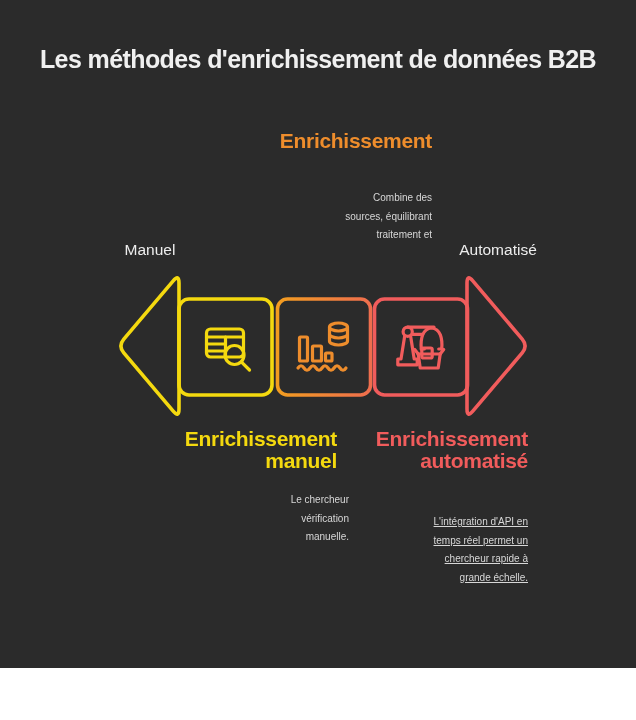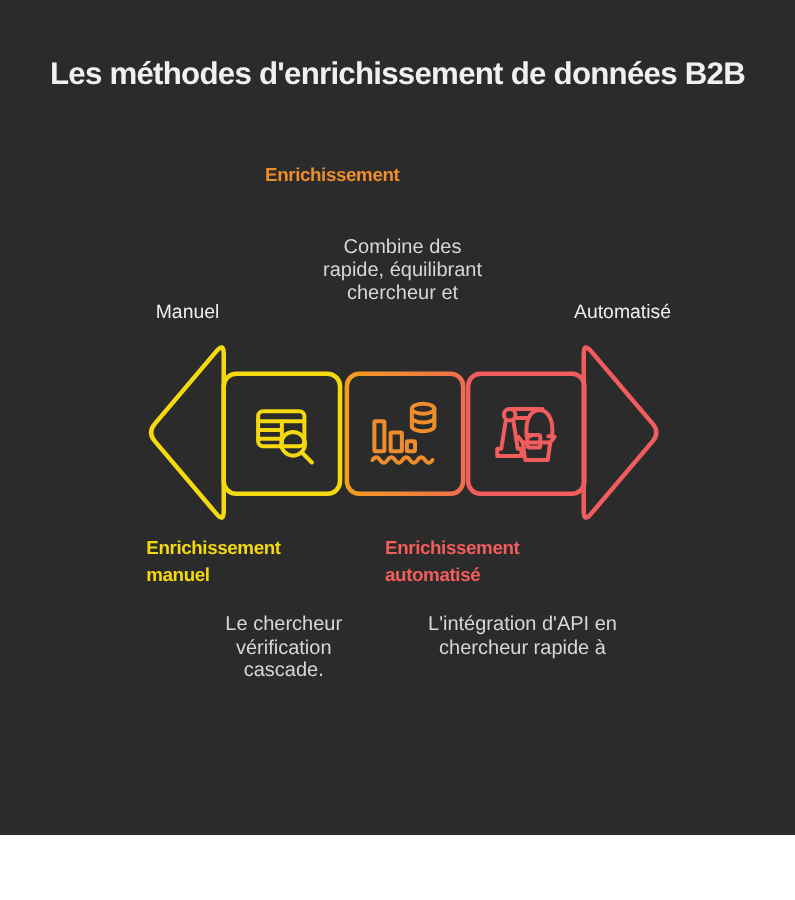--- a/index.html
+++ b/index.html
@@ -10,28 +10,28 @@
   html,body{margin:0;padding:0;}
   .page{
     position:relative; width:636px; height:668px; background:var(--background);
     font-family:"Liberation Sans", sans-serif; overflow:hidden;
   }
   .main-title{
     position:absolute; top:45px; left:0; width:636px; margin:0;
     text-align:center; font-size:25px; font-weight:bold; letter-spacing:-0.6px;
     color:var(--title-text);
   }
-  .sec-title{ font-weight:bold; font-size:15px; line-height:22px; letter-spacing:-0.3px; text-align:left; }
-  .desc{ font-size:16px; line-height:18.6px; color:var(--body-text); text-align:center; }
+  .sec-title{ font-weight:bold; font-size:21px; line-height:22px; letter-spacing:-0.3px; text-align:right; }
+  .desc{ font-size:10px; line-height:18.6px; color:var(--body-text); text-align:right; }
   .cascade-title{ position:absolute; top:130px; left:212px; width:220px; color:var(--orange); }
   .cascade-desc{ position:absolute; top:189px; left:212px; width:220px; }
   .manual-title{ position:absolute; top:428px; left:117px; width:220px; color:var(--yellow); }
-  .manual-desc{ position:absolute; top:491px; left:117px; width:220px; }
+  .manual-desc{ position:absolute; top:491px; left:129px; width:220px; }
   .auto-title{ position:absolute; top:428px; left:308px; width:220px; color:var(--red); }
-  .auto-desc{ position:absolute; top:491px; left:308px; width:220px; }
+  .auto-desc{ position:absolute; top:513px; left:308px; width:220px;text-decoration:underline; }
   .axis-label{
     position:absolute; top:241px; width:120px; text-align:center;
     font-size:15.5px; color:var(--label-text);
   }
   .axis-left{ left:90px; }
   .axis-right{ left:438px; }
   .arrow{ position:absolute; left:110px; top:266px; }
   .st{ fill:none; stroke-width:3.6; stroke-linejoin:round; stroke-linecap:round; }
   .s-yellow{ stroke:var(--yellow); }
   .s-orange{ stroke:var(--orange); }
@@ -51,22 +51,22 @@
 
 <div class="page">
 
   <h1 class="main-title">Les méthodes d'enrichissement de données B2B</h1>
 
   <div class="sec-title cascade-title">
     <div>Enrichissement</div>
   </div>
   <div class="desc cascade-desc">
     <div>Combine des</div>
-    <div>rapide, équilibrant</div>
-    <div>chercheur et</div>
+    <div>sources, équilibrant</div>
+    <div>traitement et</div>
   </div>
 
   <div class="axis-label axis-left">Manuel</div>
   <div class="axis-label axis-right">Automatisé</div>
 
   <svg class="arrow" width="430" height="162" viewBox="0 0 430 162">
     <defs>
       <linearGradient id="box2grad" gradientUnits="userSpaceOnUse" x1="167.5" y1="0" x2="260.5" y2="0">
         <stop class="g1" offset="0"></stop>
         <stop class="g2" offset="1"></stop>
@@ -117,28 +117,30 @@
     </g>
   </svg>
 
   <div class="sec-title manual-title">
     <div>Enrichissement</div>
     <div>manuel</div>
   </div>
   <div class="desc manual-desc">
     <div>Le chercheur</div>
     <div>vérification</div>
-    <div>cascade.</div>
+    <div>manuelle.</div>
   </div>
 
   <div class="sec-title auto-title">
     <div>Enrichissement</div>
     <div>automatisé</div>
   </div>
   <div class="desc auto-desc">
     <div>L'intégration d'API en</div>
+    <div>temps réel permet un</div>
     <div>chercheur rapide à</div>
+    <div>grande échelle.</div>
   </div>
 
   <div class="watermark wm-1"></div>
   <div class="watermark wm-2"></div>
 
 </div>
 
 </body></html>

